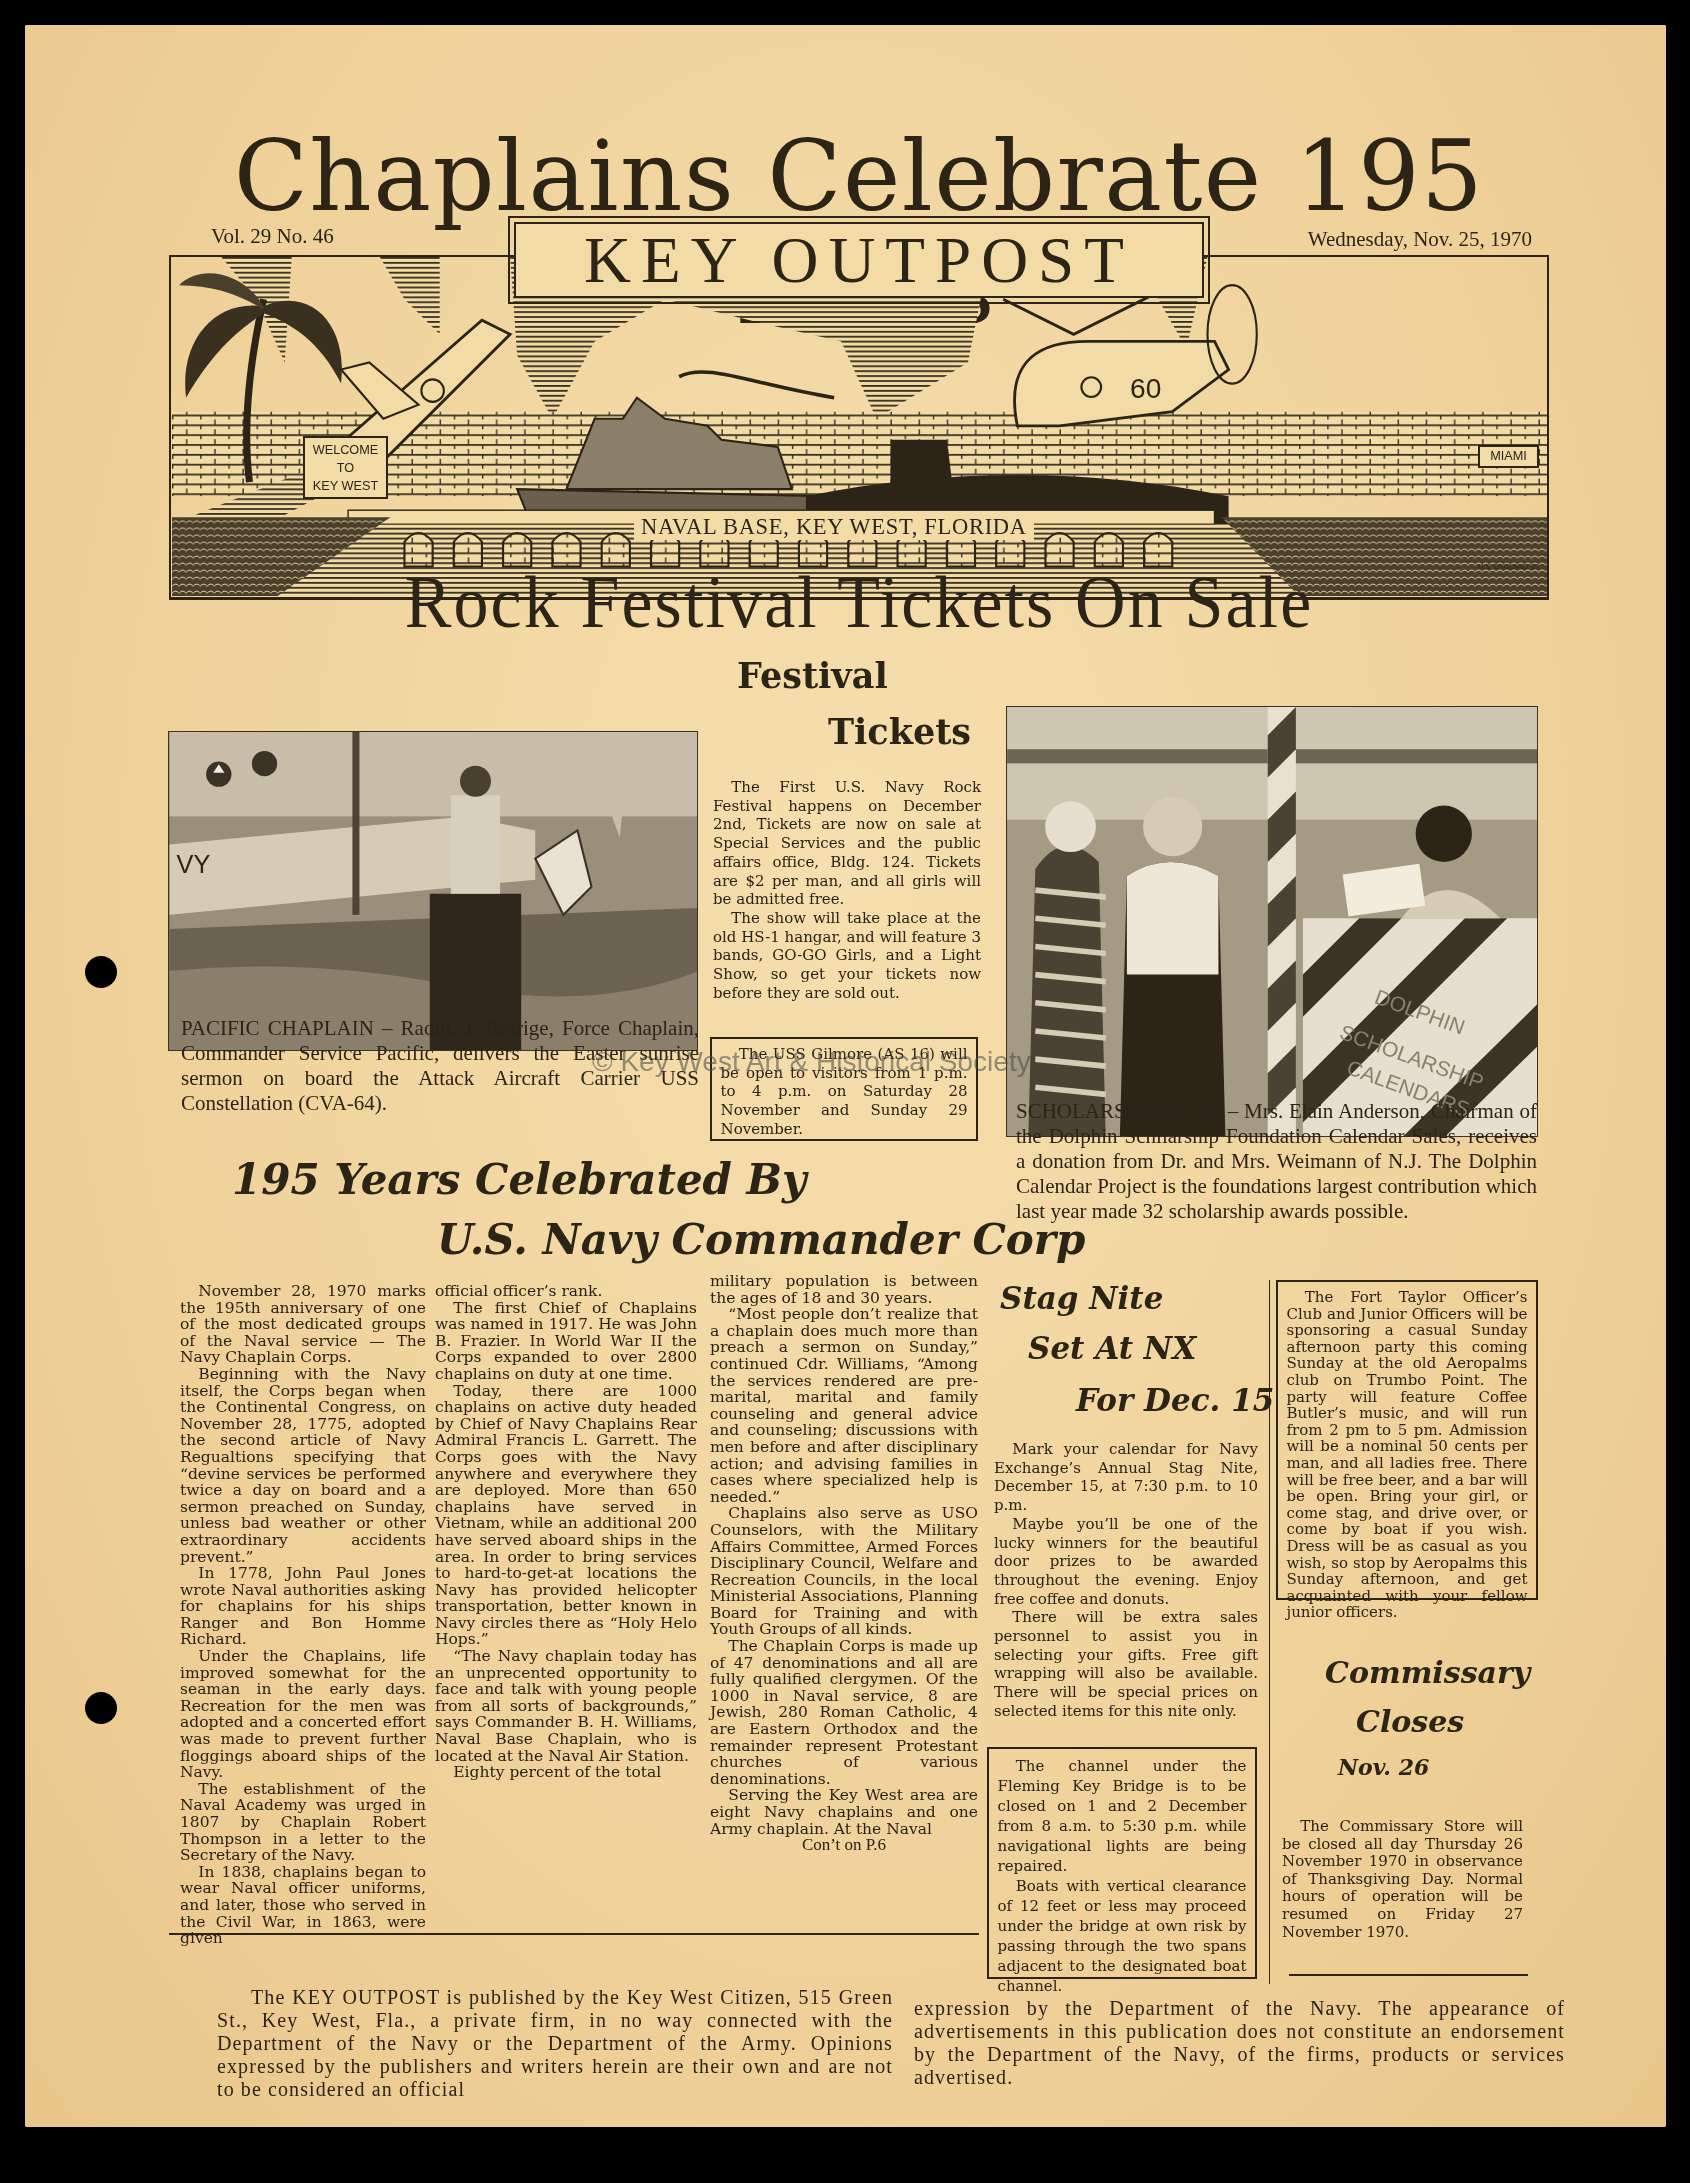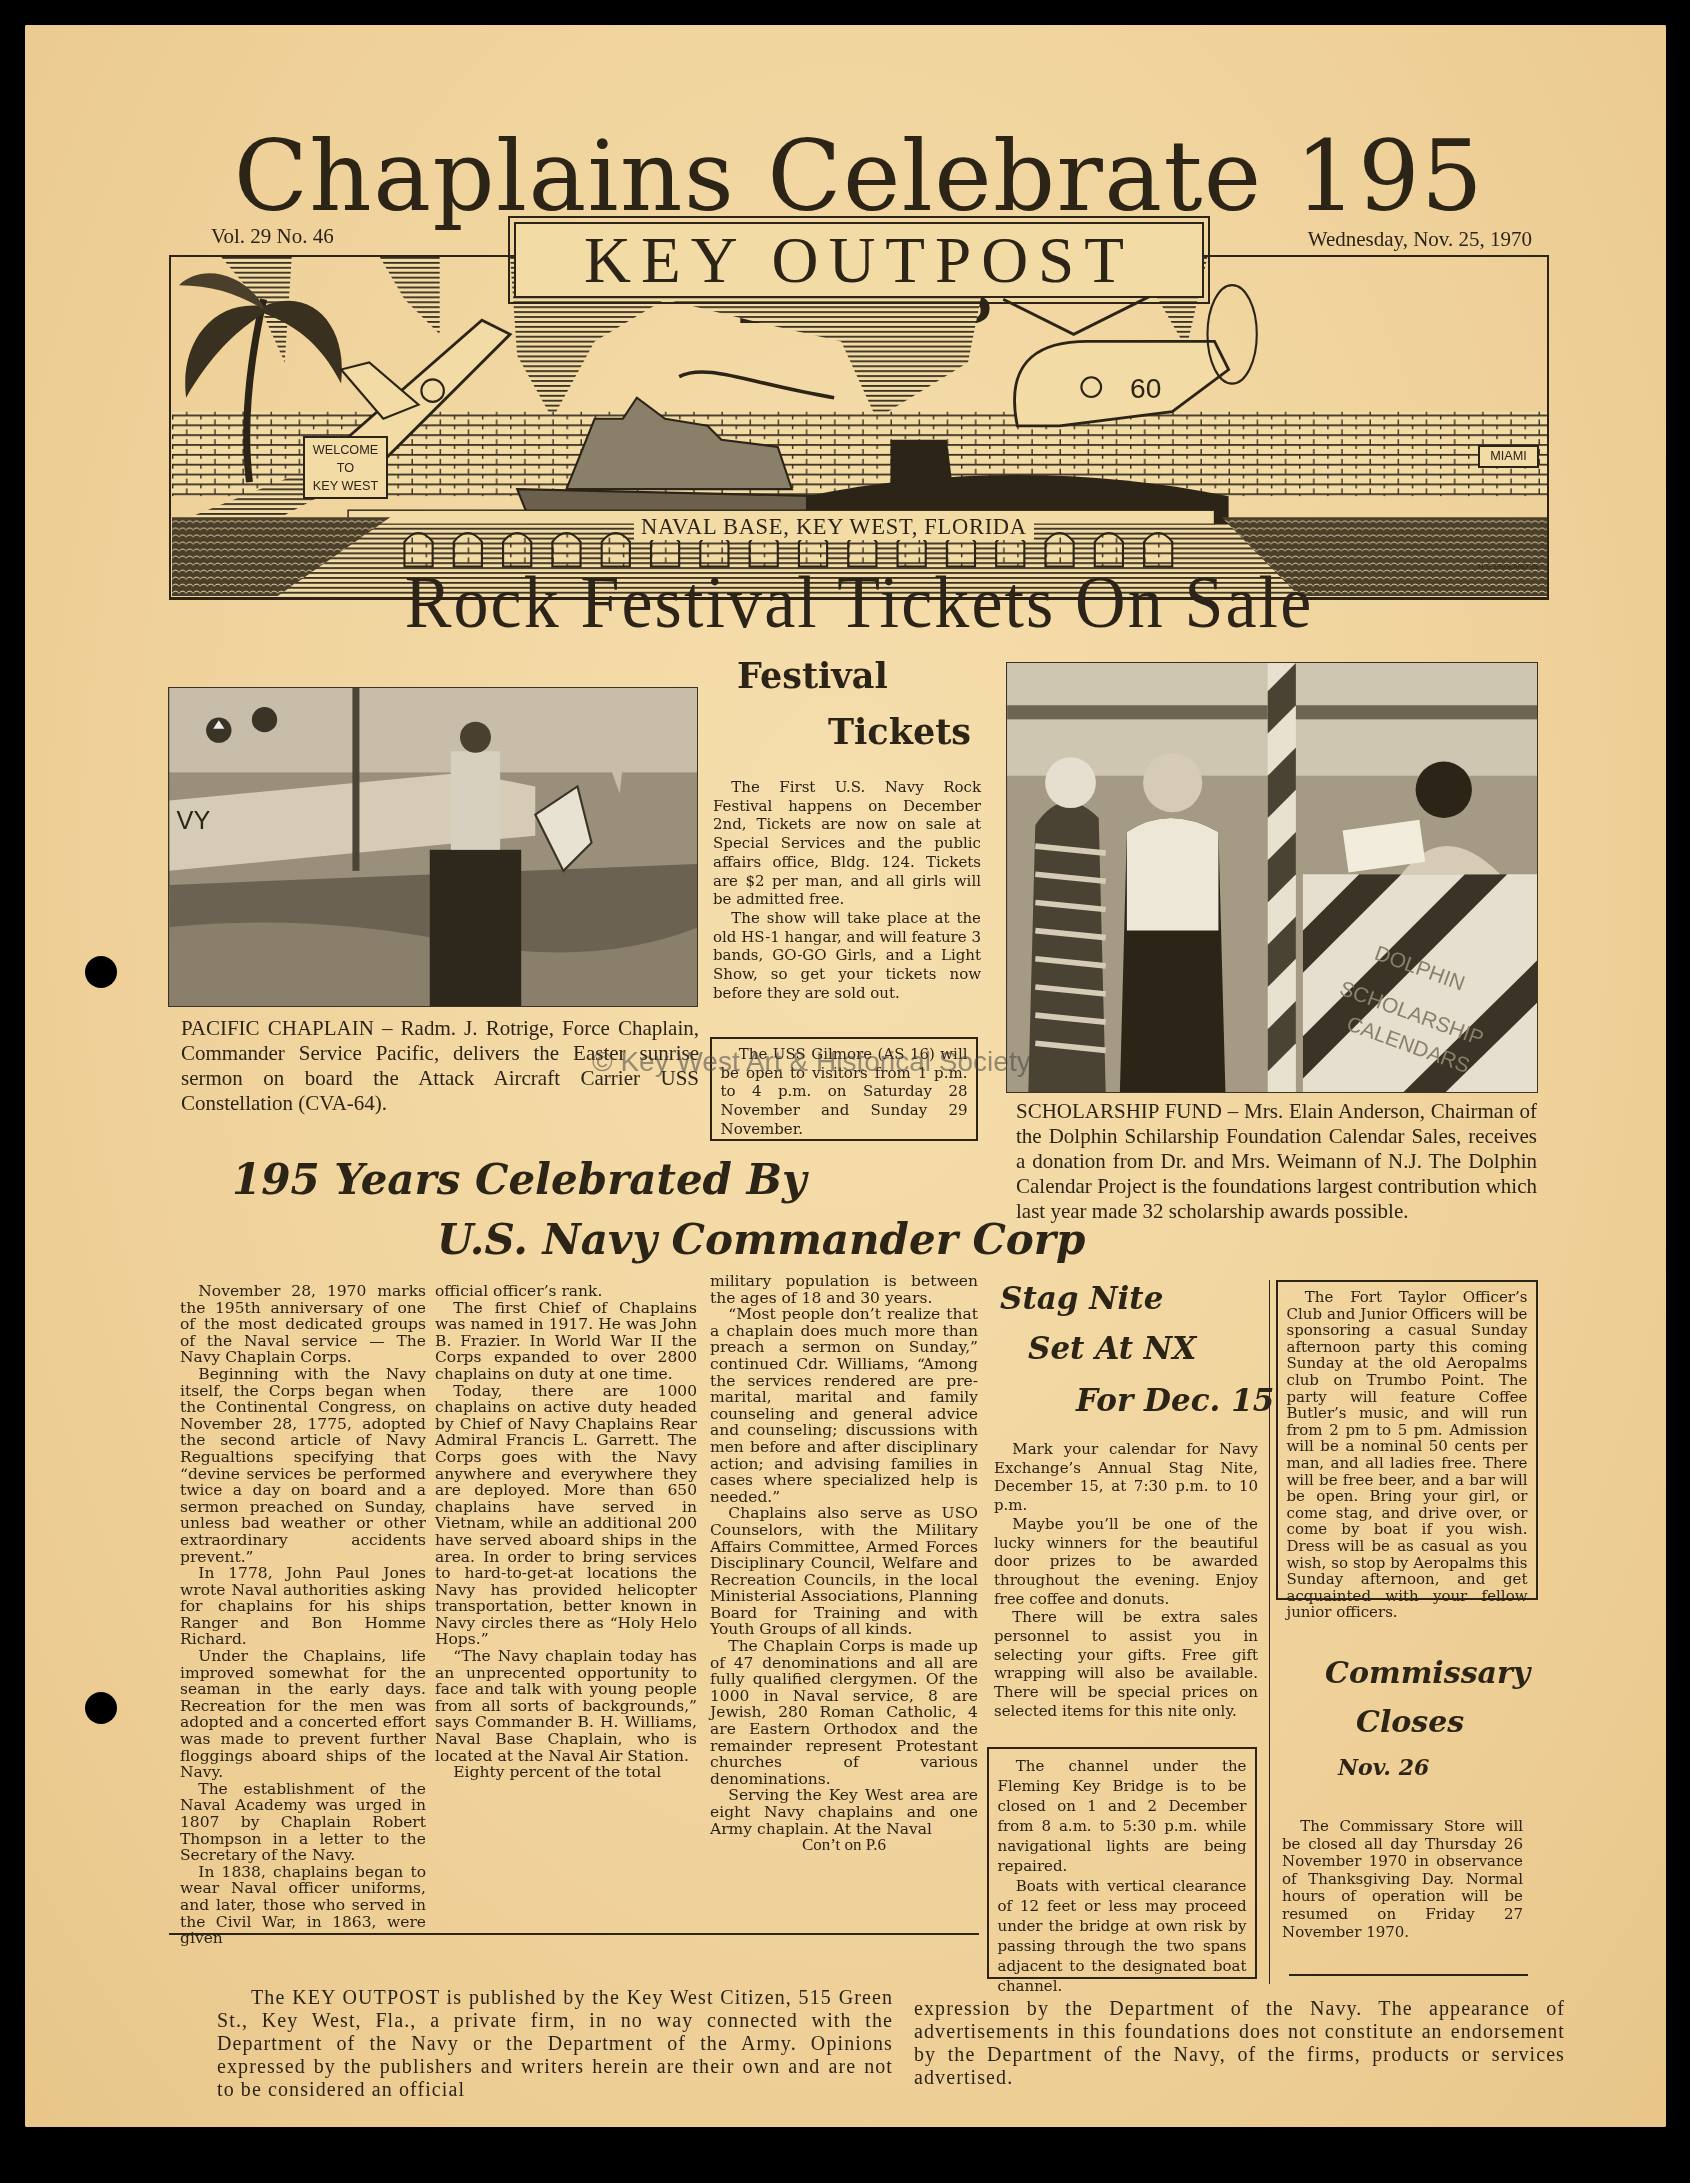--- a/index.html
+++ b/index.html
@@ -53,21 +53,21 @@
   
   .rock-headline {
     left: 169px; top: 563px; width: 1380px; text-align: center;
     font-family: "Liberation Serif", serif; font-size: 70px; letter-spacing: 2.1px; transform: scaleY(1.05);
   }
 
   .photo {
     background:
       repeating-linear-gradient(0deg, rgba(0,0,0,0.05) 0 1.4px, transparent 1.4px 2.8px),
       linear-gradient(180deg, #8c8170 0%, #6b6252 40%, #5a5244 60%, #968b78 100%);
-    border: 0.7px solid #3b3326; overflow: hidden;
+    border: 0.7px solid #3b3326; overflow: hidden; margin-top: 44px;
   }
   .photo-left { left: 168px; top: 687px; width: 530px; height: 320px; }
   .photo-right { left: 1006px; top: 662px; width: 532px; height: 431px; }
 
   .festival-head {
     font-family: "DejaVu Serif", serif; font-weight: bold; font-size: 35px; color: #2b2417;
   }
 
   .body-text {
     font-family: "DejaVu Serif", serif; font-size: 16.6px; line-height: 16.6px;
@@ -315,14 +315,14 @@
 <div class="abs ital-head" style="left:1325px; top:1655px; font-size:30px;">Commissary</div>
 <div class="abs ital-head" style="left:1356px; top:1704px; font-size:30px;">Closes</div>
 <div class="abs ital-head" style="left:1338px; top:1754px; font-size:22px;">Nov. 26</div>
 <div class="abs body-text" style="left:1282px; top:1818px; width:241px; font-size:15px; line-height:17.6px;">
   <p>The Commissary Store will be closed all day Thursday 26 November 1970 in observance of Thanksgiving Day. Normal hours of operation will be resumed on Friday 27 November 1970.</p>
 </div>
 
 <div class="rule" style="left:169px; top:1933px; width:810px;"></div>
 <div class="rule" style="left:1289px; top:1974px; width:239px;"></div>
 <div class="abs footer-text" style="left:173px; top:1986px; width:676px; text-align:justify; text-indent:34px;">The KEY OUTPOST is published by the Key West Citizen, 515 Green St., Key West, Fla., a private firm, in no way connected with the Department of the Navy or the Department of the Army. Opinions expressed by the publishers and writers herein are their own and are not to be considered an official</div>
-<div class="abs footer-text" style="left:870px; top:1997px; width:651px; text-align:justify;">expression by the Department of the Navy. The appearance of advertisements in this foundations does not constitute an endorsement by the Department of the Navy, of the firms, products or services advertised.</div>
+<div class="abs footer-text" style="left:870px; top:1997px; width:651px; text-align:justify;">expression by the Department of the Navy. The appearance of advertisements in this publication does not constitute an endorsement by the Department of the Navy, of the firms, products or services advertised.</div>
 
 
 </body></html>

